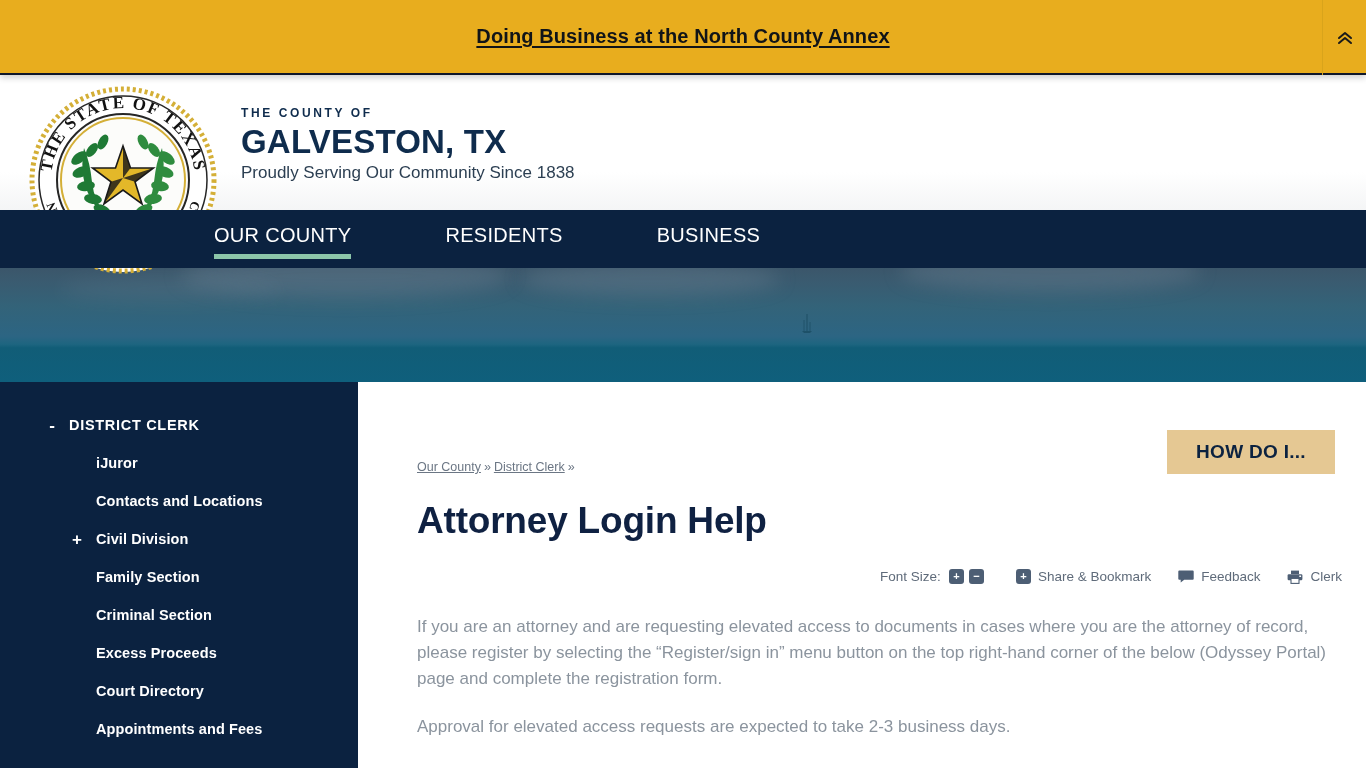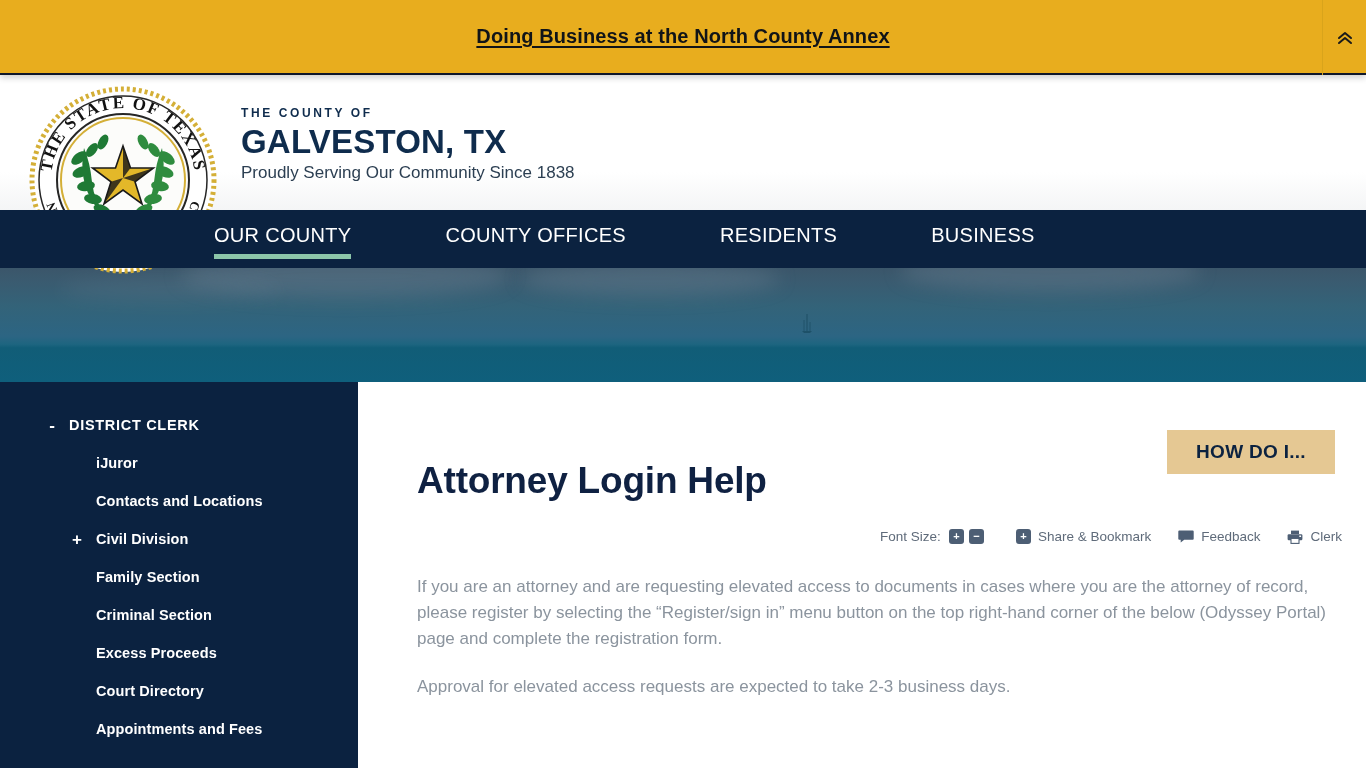--- a/index.html
+++ b/index.html
@@ -272,21 +272,20 @@
         <circle cx="8.6" cy="8.2" r="5.4" fill="none" stroke="#ffffff" stroke-width="2.2"></circle>
         <line x1="12.6" y1="12.4" x2="17" y2="16.8" stroke="#ffffff" stroke-width="2.4" stroke-linecap="round"></line>
       </svg>
     </span>
   </button>
 </div>
 
 <div class="main-nav">
   <div class="nav-items">
     <div class="nav-item active">OUR COUNTY</div>
-    <div class="nav-item">COUNTY OFFICES</div>
     <div class="nav-item">RESIDENTS</div>
     <div class="nav-item">BUSINESS</div>
   </div>
   <button class="nav-cta">HOW DO I...</button>
 </div>
 
 <div class="hero">
   <div class="hero-cloud" style="left:180px;  top:-14px; width:330px; height:44px;"></div>
   <div class="hero-cloud" style="left:520px;  top:-6px;  width:260px; height:34px;"></div>
   <div class="hero-cloud" style="left:900px;  top:-16px; width:300px; height:40px;"></div>
@@ -335,20 +334,23 @@
       <span class="side-label lvl2">Court Directory</span>
     </div>
     <div class="side-row">
       <span class="side-toggle lvl2"></span>
       <span class="side-label lvl2">Appointments and Fees</span>
     </div>
   </nav>
 
   <main class="content">
 
+    <div class="breadcrumb">
+      <a>Our County</a><span class="sep">»</span><a>District Clerk</a><span class="sep">»</span>
+    </div>
 
     <h1 class="page-title">Attorney Login Help</h1>
 
     <div class="util-bar">
       <span class="util-label">Font Size:</span>
       <span class="sq-btn">+</span>
       <span class="sq-btn">−</span>
 
       <div class="util-group">
         <span class="sq-btn" style="margin-right:0">+</span>

